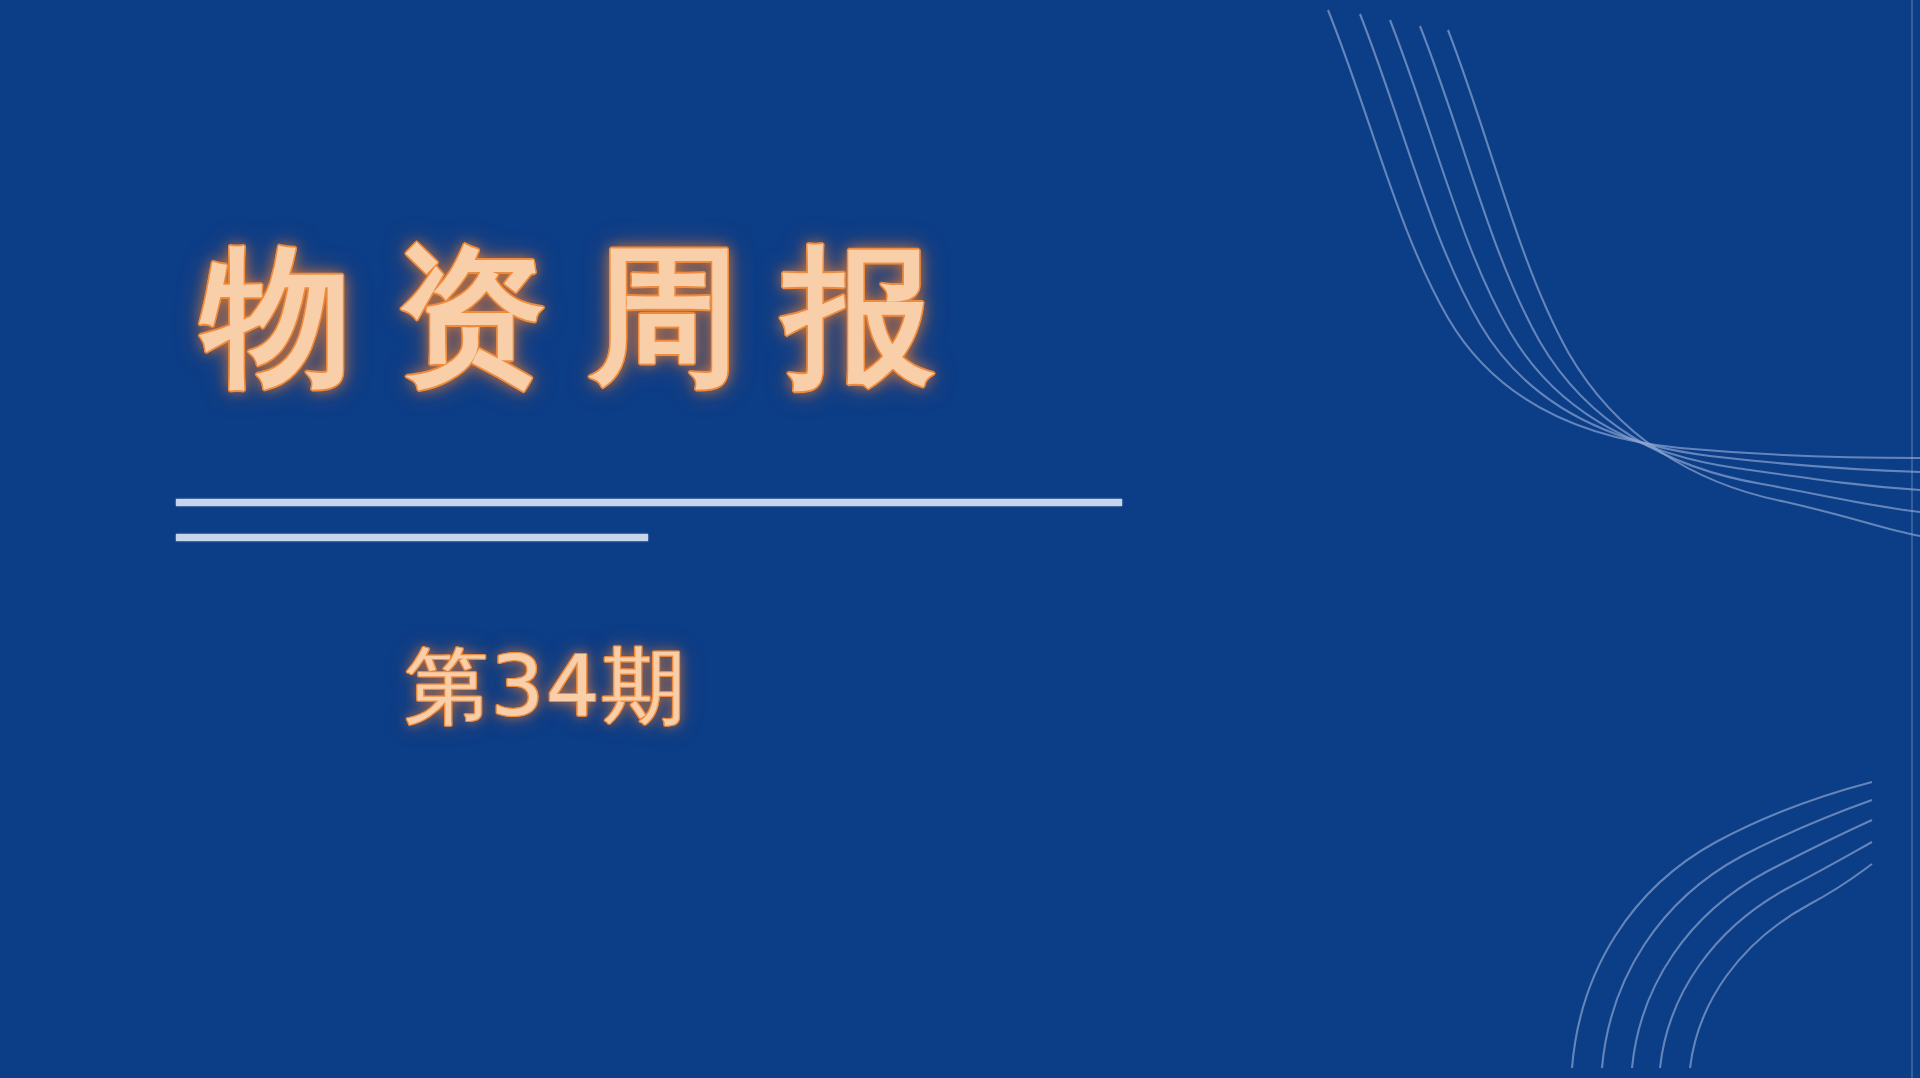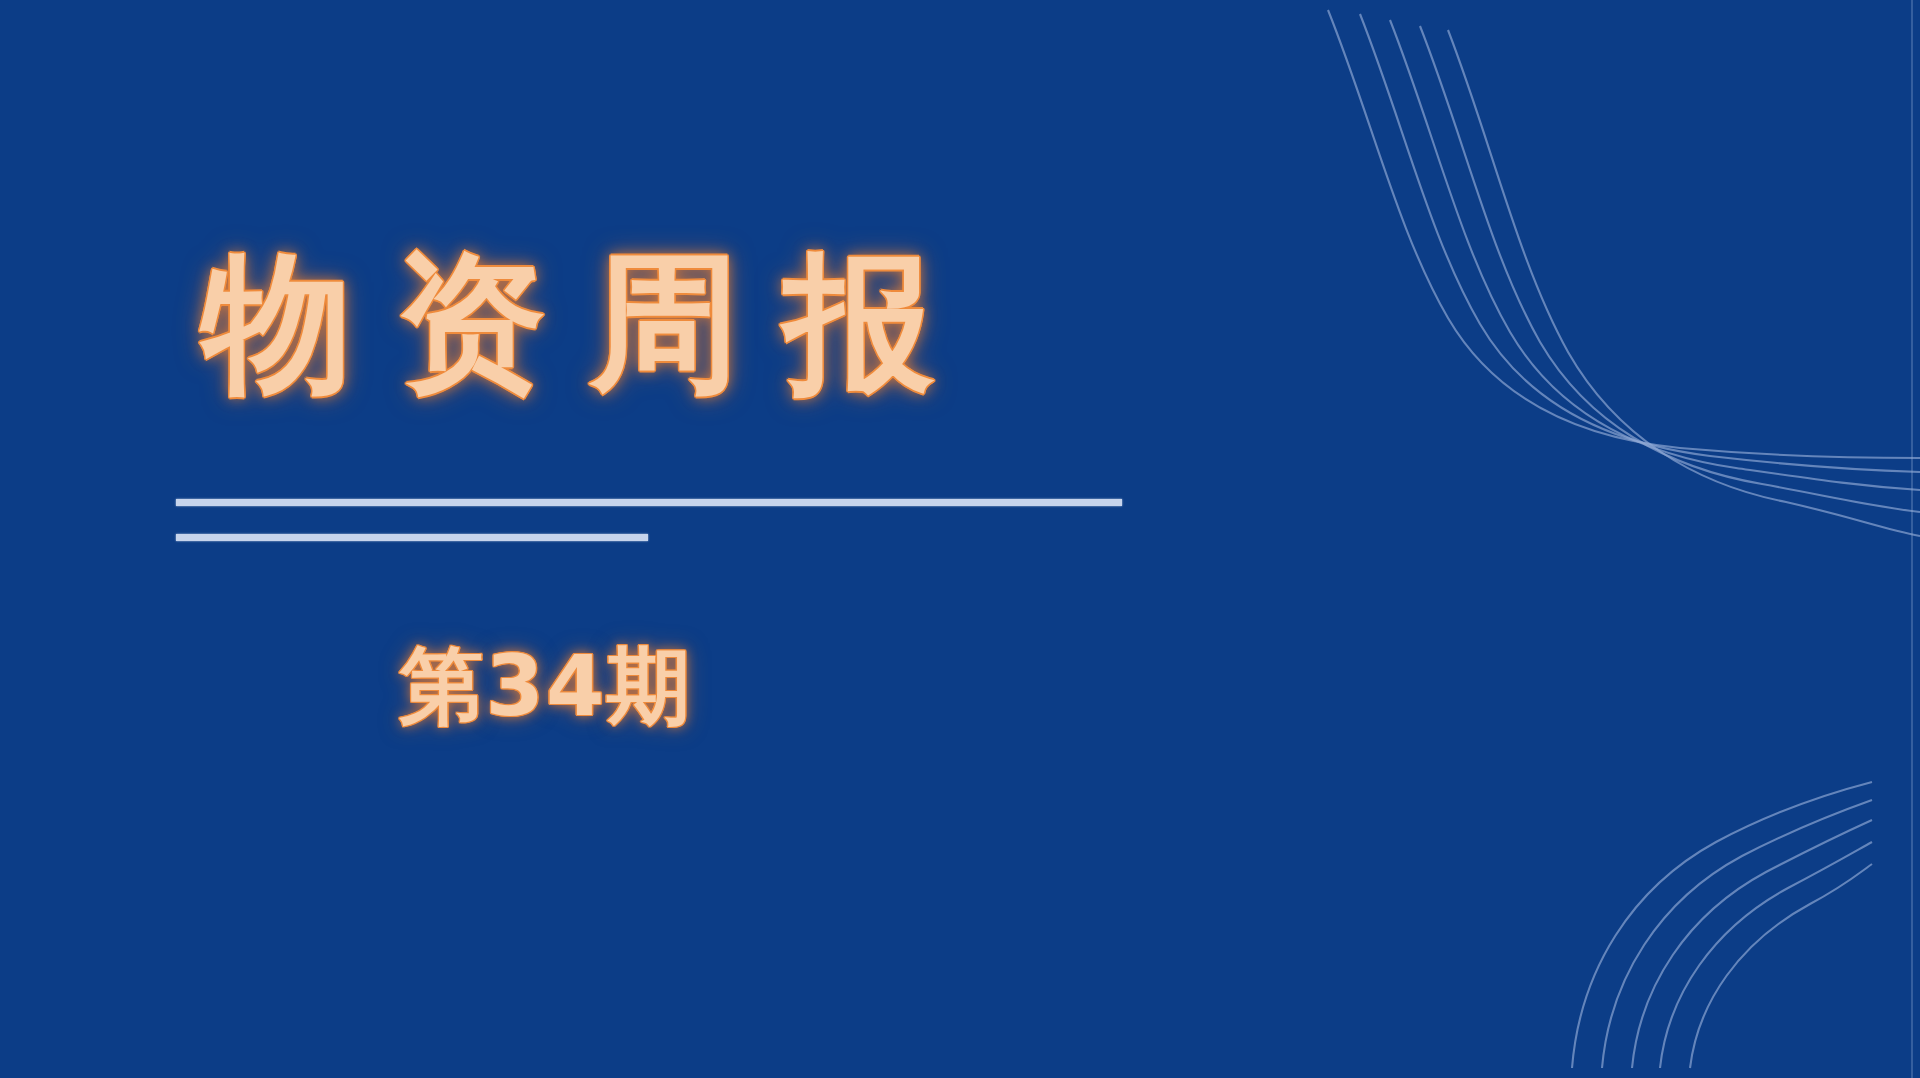--- a/index.html
+++ b/index.html
@@ -59,21 +59,21 @@
     left: 1911px;
     width: 2px;
     height: 1078px;
     background: rgba(150,175,215,0.30);
   }
 
   
   #title-block {
     position: absolute;
     left: 176px;
-    top: 239px;
+    top: 232px;
     width: 1000px;
   }
 
   #main-title {
     font-family: "DejaVu Sans", "Liberation Sans", sans-serif;
     font-size: 150px;
     line-height: 1.12;
     font-weight: 700;
     letter-spacing: 44px;
     color: #f9cfa9;
@@ -106,21 +106,21 @@
 
   
   #subtitle {
     position: absolute;
     left: 176px;
     top: 640px;
     width: 740px;
     text-align: center;
     font-family: "DejaVu Sans", "Liberation Sans", sans-serif;
     font-size: 84px;
-    font-weight: 700;
+    font-weight: 400;
     letter-spacing: 2px;
     line-height: 1.1;
     color: #f9cfa9;
     white-space: nowrap;
     text-shadow:
        1.4px 0 0 #ef8b3c,
       -1.4px 0 0 #ef8b3c,
        0 1.4px 0 #ef8b3c,
        0 -1.4px 0 #ef8b3c,
        1px 1px 0 #ef8b3c,

